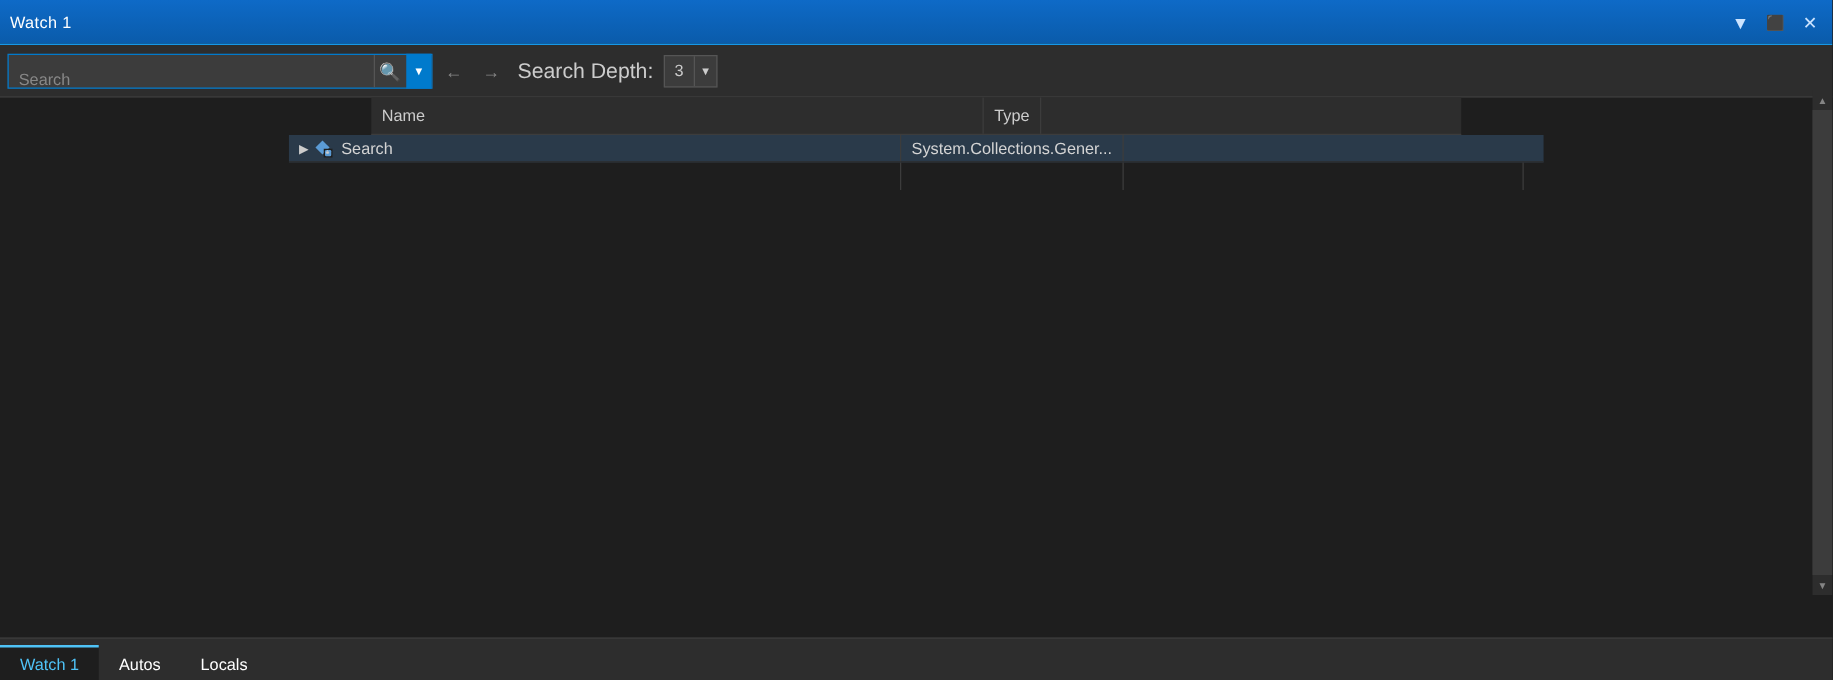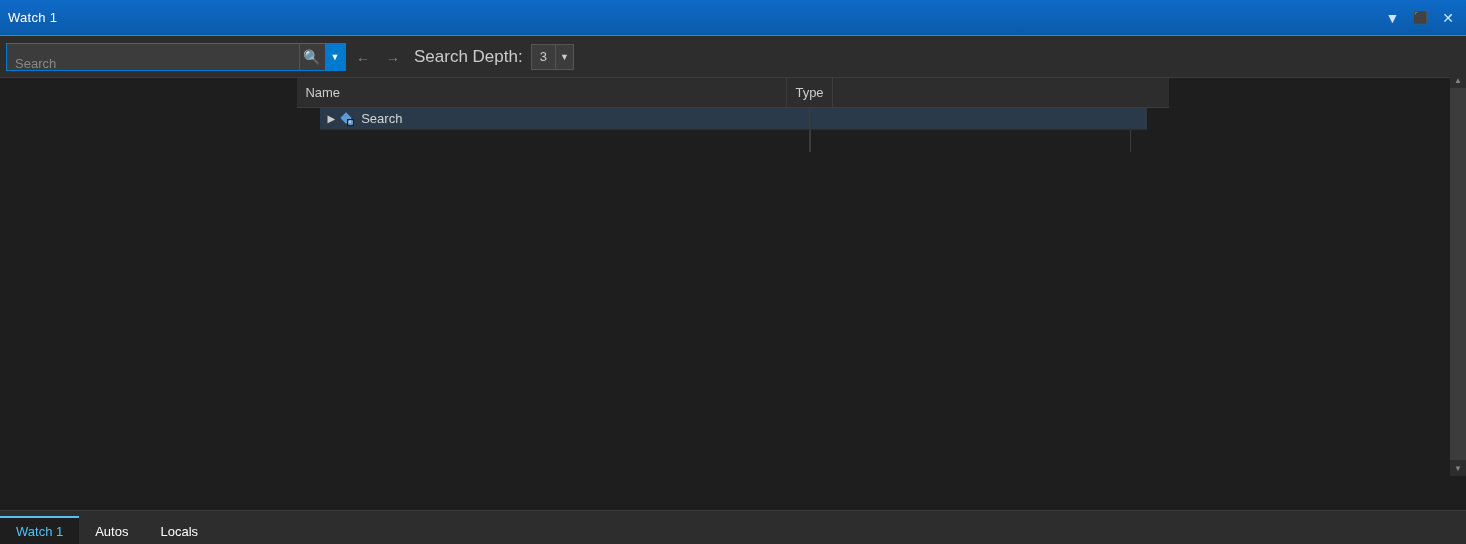--- a/index.html
+++ b/index.html
@@ -348,20 +348,23 @@
             <svg width="16" height="16" viewBox="0 0 16 16">
               <rect x="3" y="3" width="8" height="8" fill="#5b9bd5" transform="rotate(45 7 7)"></rect>
               <rect x="8" y="8" width="7" height="7" fill="#1e1e1e"></rect>
               <rect x="9" y="9" width="5" height="5" fill="#5b9bd5" rx="1"></rect>
               <path d="M10.5 10.5 Q10.5 9.5 11 9.5 Q11.5 9.5 11.5 10.5" fill="none" stroke="#ccc" stroke-width="0.8"></path>
               <rect x="10" y="10.5" width="2" height="1.5" fill="#ccc" rx="0.2"></rect>
             </svg>
           </span>
           <span>Search</span>
         </div>
+        <div class="table-cell">
+          <span>System.Collections.Gener...</span>
+        </div>
         <div class="table-cell" style="border-right:none;padding:0;"></div>
       </div>
 
       <div class="table-row-empty">
         <div class="table-cell-empty"></div>
         <div class="table-cell-empty"></div>
         <div class="table-cell-empty"></div>
         <div class="table-cell-empty" style="border-right:none;"></div>
       </div>
 

